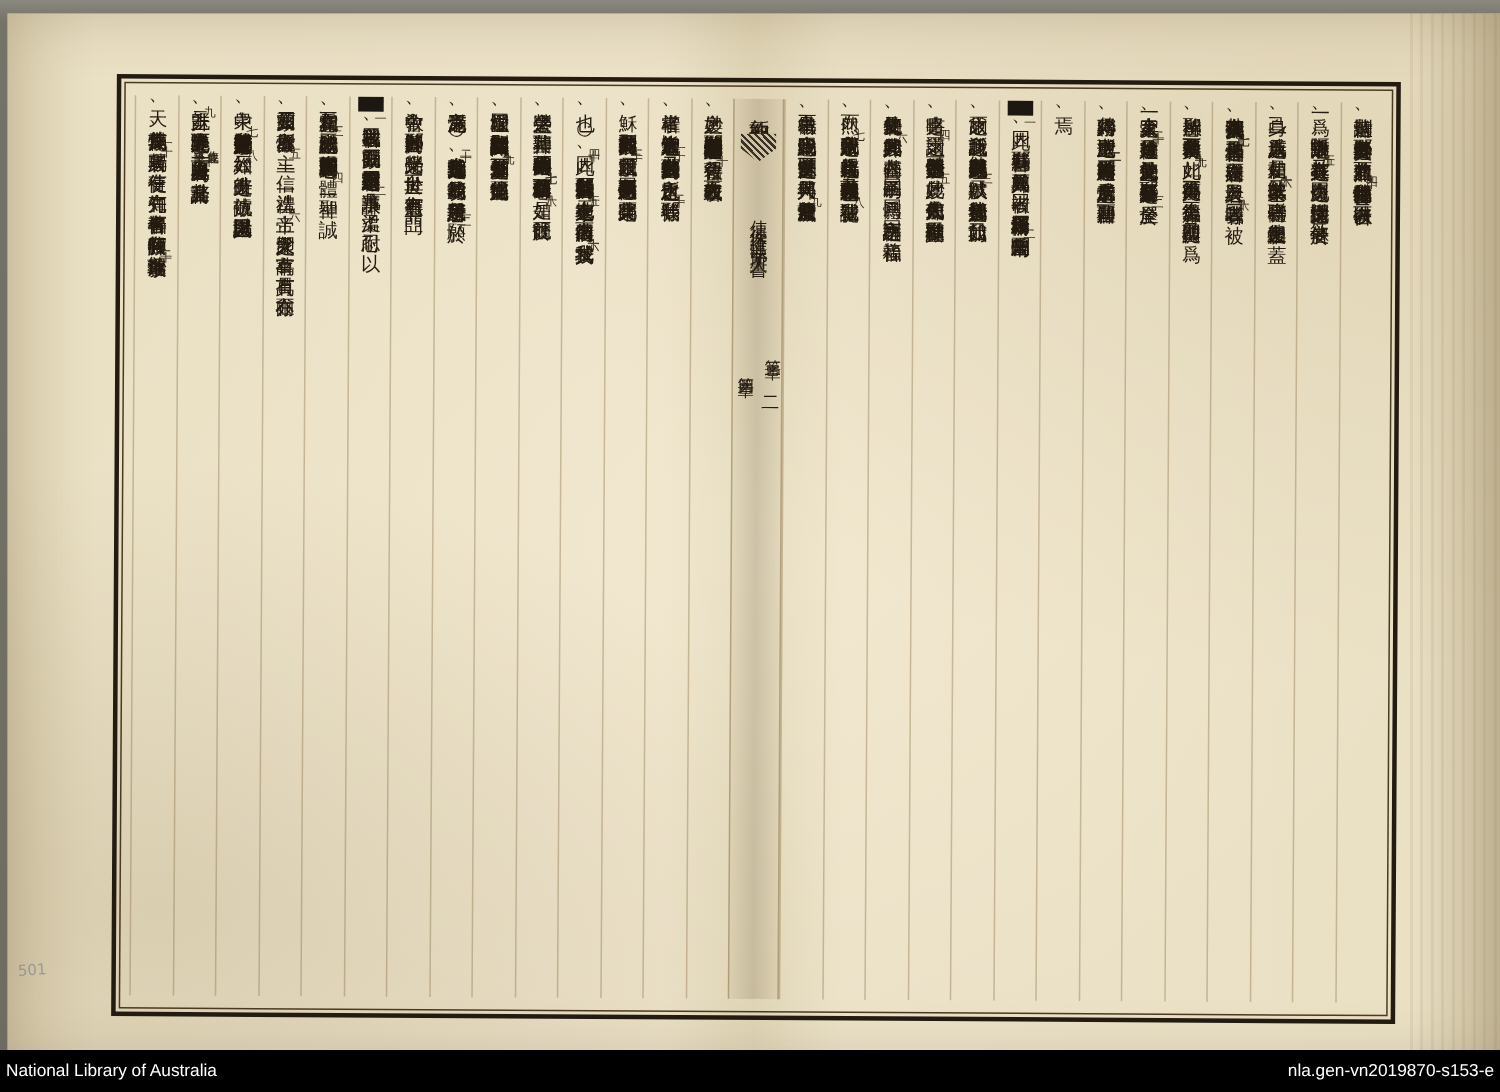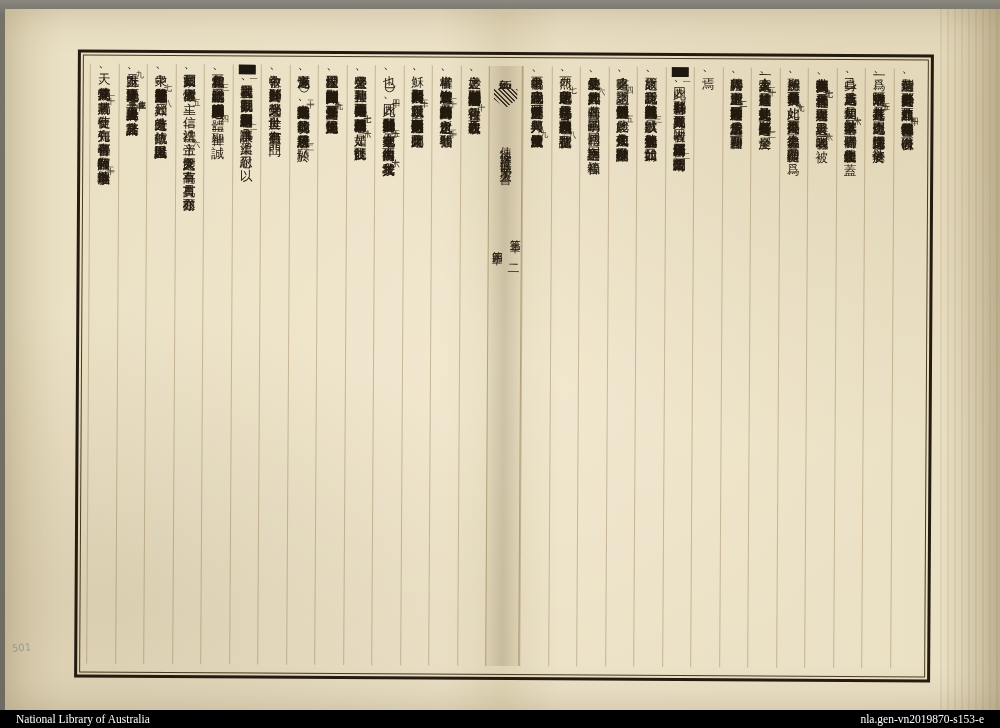--- a/index.html
+++ b/index.html
@@ -46,23 +46,23 @@
   .g-epistle{font-size:12px;margin-top:29px;letter-spacing:3px;}
   .g-chapters{display:flex;flex-direction:row-reverse;margin-top:64px;gap:3px;}
   .g-chap{writing-mode:vertical-rl;font-size:11px;letter-spacing:1px;}
   .g-chap.left{margin-top:12px;}
   .g-col{display:flex;flex-direction:column;align-items:center;}
   .g-page-num{font-size:12px;margin-top:26px;}
   
   .pencil{position:absolute;left:12px;top:642px;font-size:10px;color:#7d828e;
     opacity:.65;transform:rotate(-4deg);font-family:"DejaVu Sans",sans-serif;}
   
-  .footer-bar{position:absolute;left:0;right:0;bottom:0;height:18px;background:#000;
-    color:#fff;font-family:Liberation Serif, serif;font-size:11.5px;
-    display:flex;align-items:center;justify-content:space-between;padding:0 16px;box-sizing:border-box;}
+  .footer-bar{position:absolute;left:0;right:0;bottom:0;height:28px;background:#000;
+    color:#fff;font-family:Liberation Sans, sans-serif;font-size:11.5px;
+    display:flex;align-items:center;justify-content:space-between;padding:0 4px;box-sizing:border-box;}
 </style>
 </head>
 <body>
 
 <div class="scan">
   <div class="paper"></div>
   <div class="book-edge"></div>
 
   <div class="frame">
     <div class="frame-inner">

